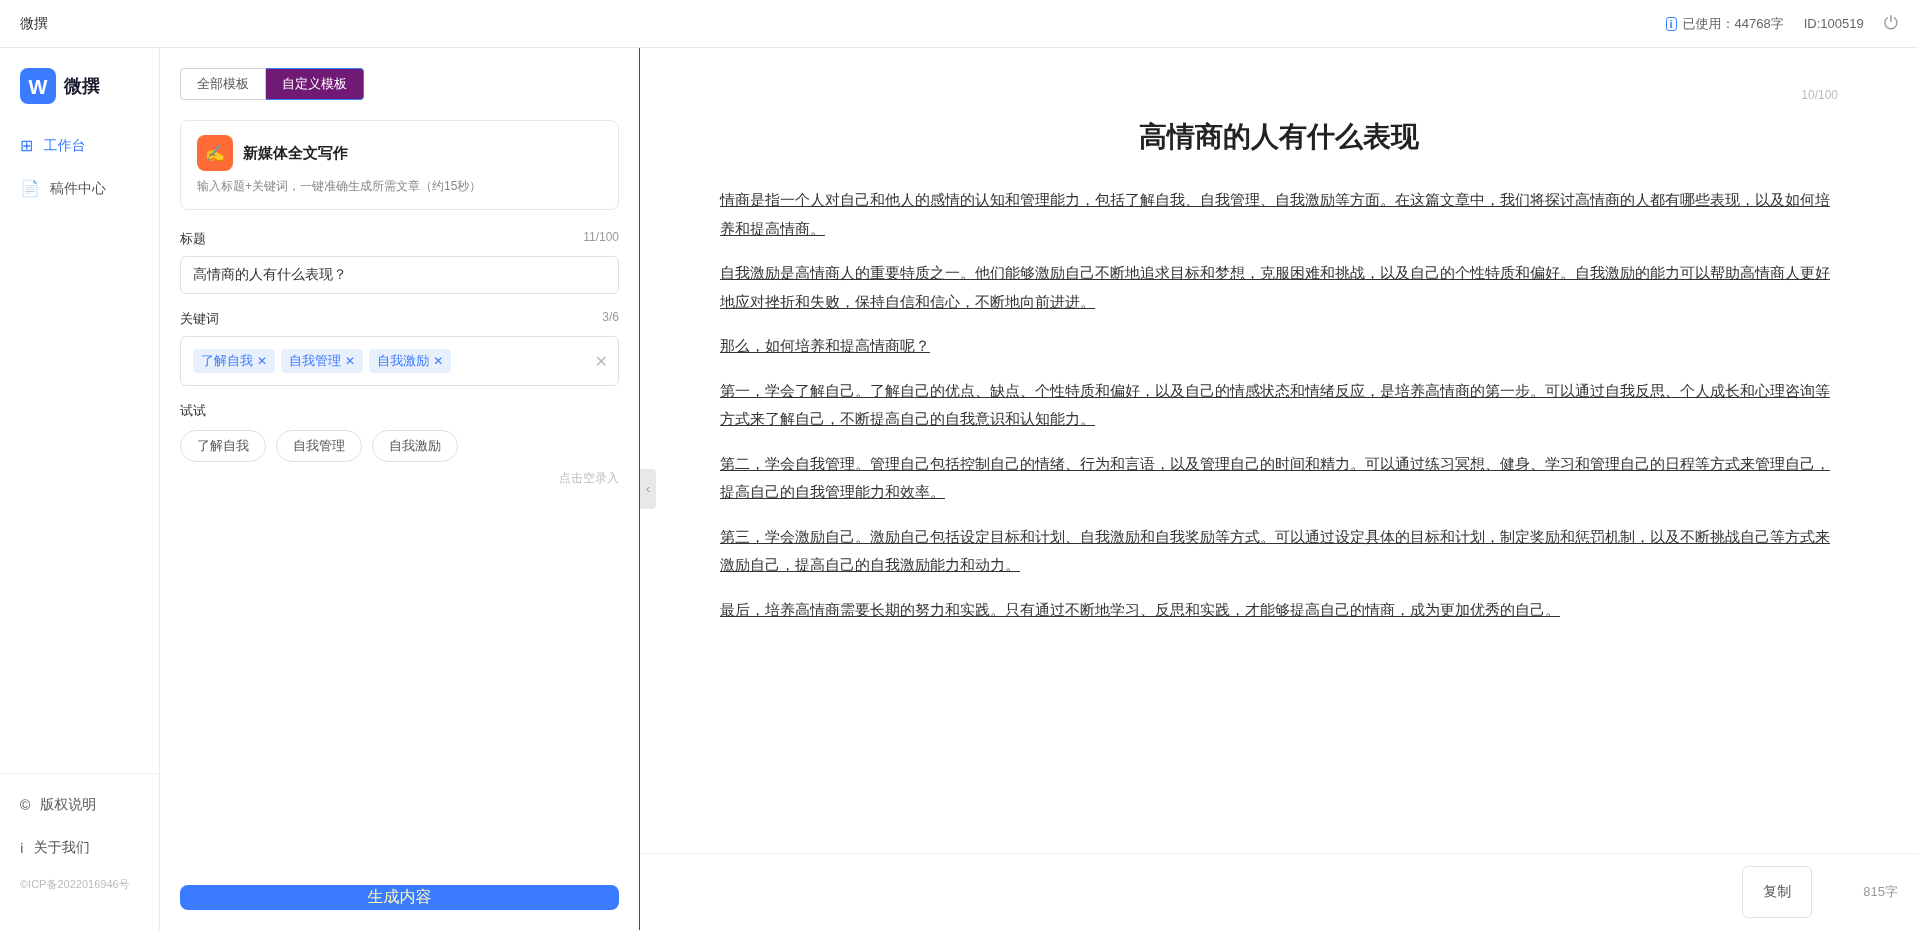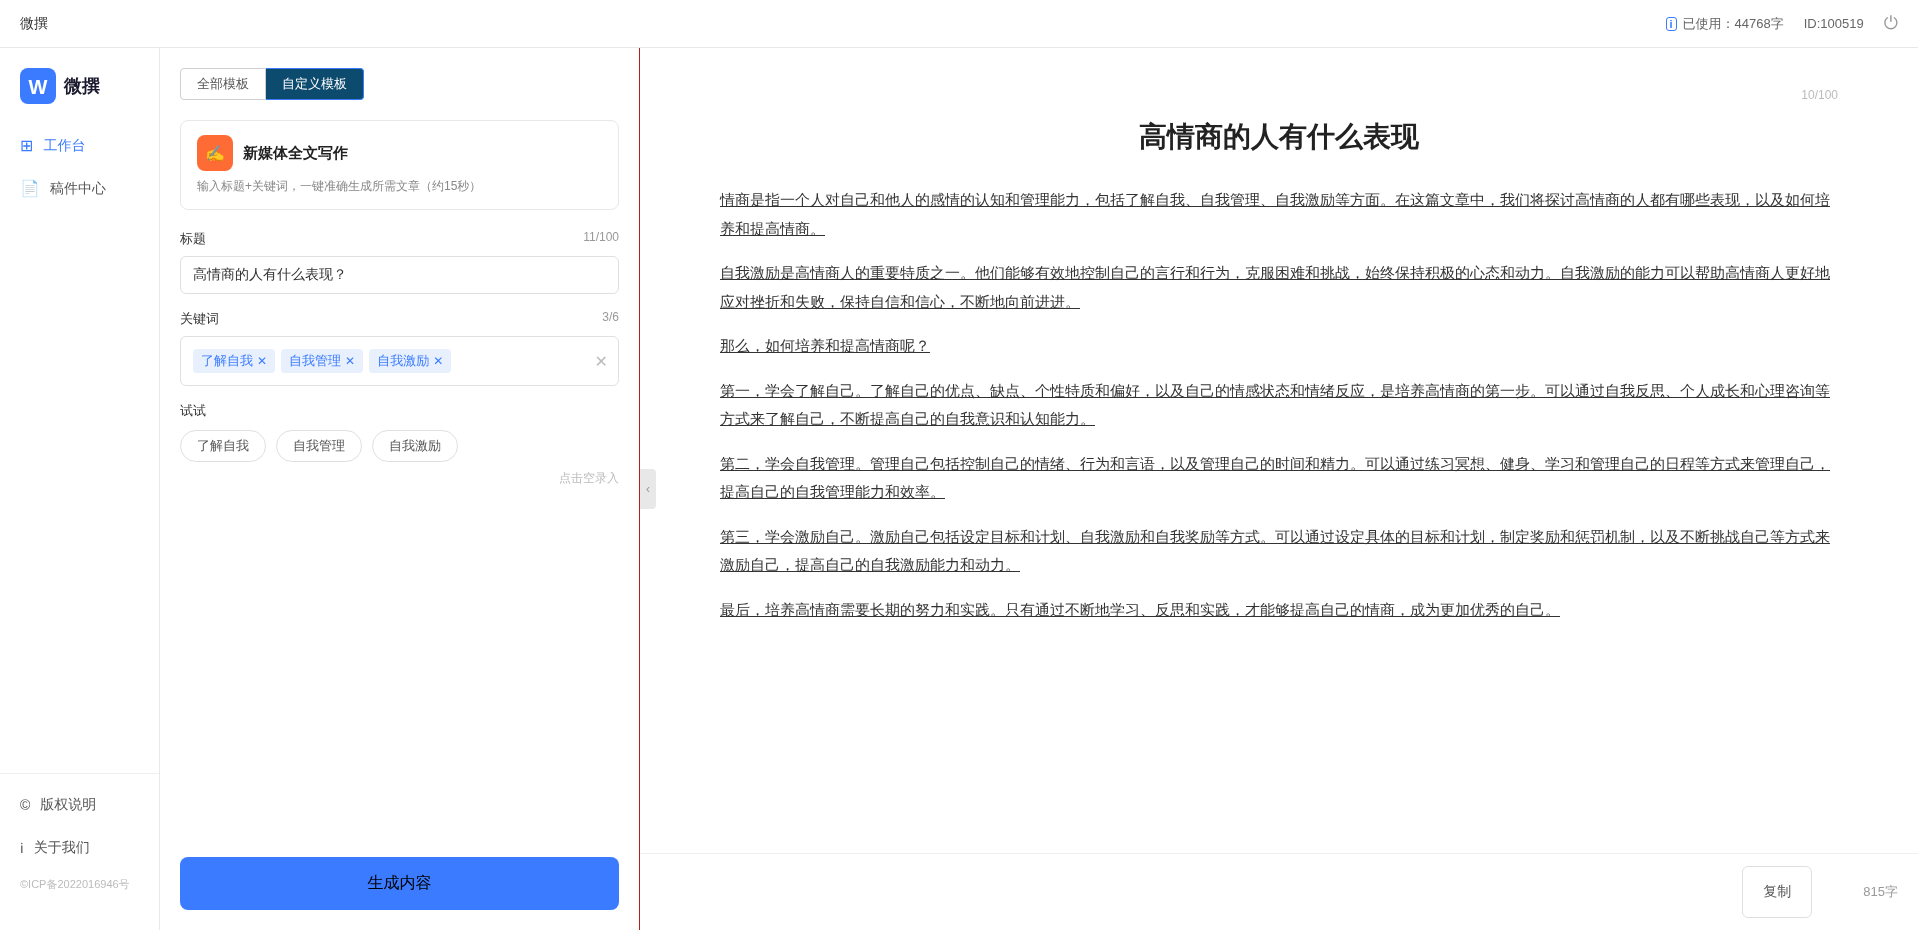--- a/index.html
+++ b/index.html
@@ -70,21 +70,21 @@
     .tab-btn {
       padding: 6px 16px;
       border: 1px solid #d0d0d0;
       font-size: 13px;
       cursor: pointer;
       background: #fff;
       color: #555;
     }
     .tab-btn:first-child { border-radius: 4px 0 0 4px; }
     .tab-btn:last-child { border-radius: 0 4px 4px 0; border-left: none; }
-    .tab-btn.active { background: #0c4a6e; color: #fff; border-color: #3a7bff; }
+    .tab-btn.active { background: #701a75; color: #fff; border-color: #3a7bff; }
 
     
     .template-card {
       border: 1px solid #e8e8e8;
       border-radius: 8px;
       padding: 14px 16px;
       margin-bottom: 20px;
       cursor: pointer;
     }
     .template-card-header { display: flex; align-items: center; gap: 10px; margin-bottom: 6px; }
@@ -155,23 +155,23 @@
       color: #555;
       cursor: pointer;
       background: #fff;
     }
     .suggestions-hint { font-size: 12px; color: #bbb; text-align: right; margin-top: 4px; }
 
     
     .generate-btn-area { margin-top: auto; padding-top: 16px; }
     .generate-btn {
       width: 100%;
-      padding: 16px;
+      padding: 2px;
       background: #3a7bff;
-      color: #000000;
+      color: #fef9c3;
       border: none;
       border-radius: 8px;
       font-size: 16px;
       cursor: pointer;
       font-weight: 500;
     }
 
     
     .collapse-arrow {
       position: absolute;
@@ -367,21 +367,21 @@
     </div>
 
     <div class="collapse-arrow">‹</div>
 
     <div class="right-panel">
       <div class="article-area">
         <div class="article-page-count">10/100</div>
         <h1 class="article-title">高情商的人有什么表现</h1>
         <div class="article-body">
           <p>情商是指一个人对自己和他人的感情的认知和管理能力，包括了解自我、自我管理、自我激励等方面。在这篇文章中，我们将探讨高情商的人都有哪些表现，以及如何培养和提高情商。</p>
-          <p>自我激励是高情商人的重要特质之一。他们能够有效地控制自己的言行和行为，克服困难和挑战，始终保持积极的心态和动力。自我激励的能力可以帮助高情商人更好地应对挫折和失败，保持自信和信心，不断地向前进进。</p>
+          <p>自我激励是高情商人的重要特质之一。他们能够激励自己不断地追求目标和梦想，克服困难和挑战，以及自己的个性特质和偏好。自我激励的能力可以帮助高情商人更好地应对挫折和失败，保持自信和信心，不断地向前进进。</p>
           <p>那么，如何培养和提高情商呢？</p>
           <p>第一，学会了解自己。了解自己的优点、缺点、个性特质和偏好，以及自己的情感状态和情绪反应，是培养高情商的第一步。可以通过自我反思、个人成长和心理咨询等方式来了解自己，不断提高自己的自我意识和认知能力。</p>
           <p>第二，学会自我管理。管理自己包括控制自己的情绪、行为和言语，以及管理自己的时间和精力。可以通过练习冥想、健身、学习和管理自己的日程等方式来管理自己，提高自己的自我管理能力和效率。</p>
           <p>第三，学会激励自己。激励自己包括设定目标和计划、自我激励和自我奖励等方式。可以通过设定具体的目标和计划，制定奖励和惩罚机制，以及不断挑战自己等方式来激励自己，提高自己的自我激励能力和动力。</p>
           <p>最后，培养高情商需要长期的努力和实践。只有通过不断地学习、反思和实践，才能够提高自己的情商，成为更加优秀的自己。</p>
         </div>
       </div>
       <div class="article-bottom">
         <button class="copy-btn">复制</button>
         <span class="word-count">815字</span>

